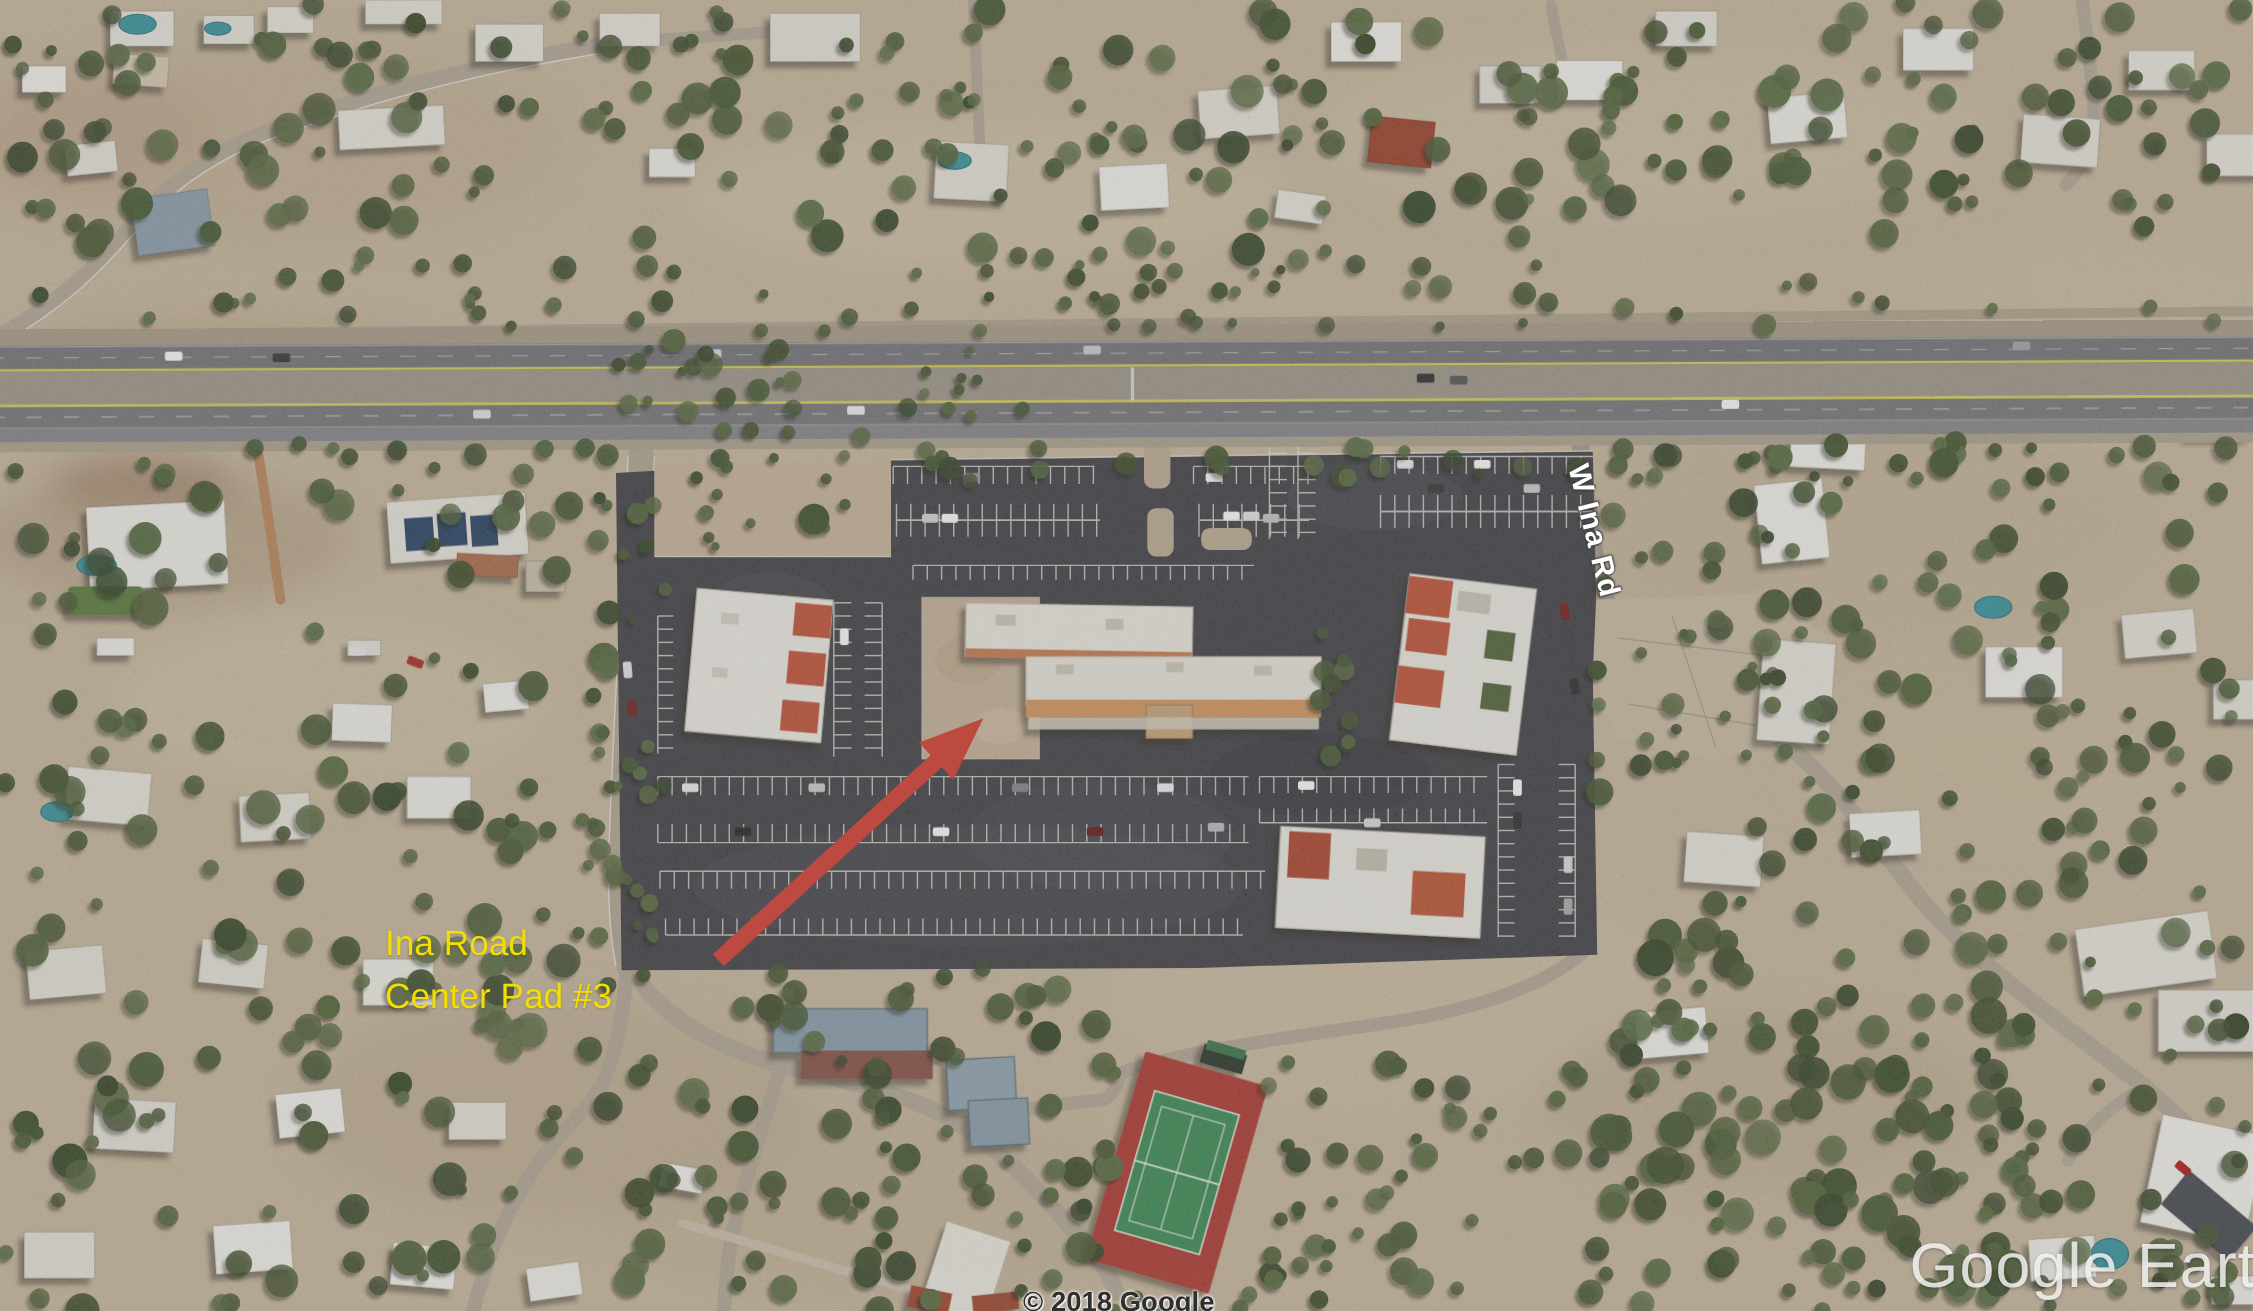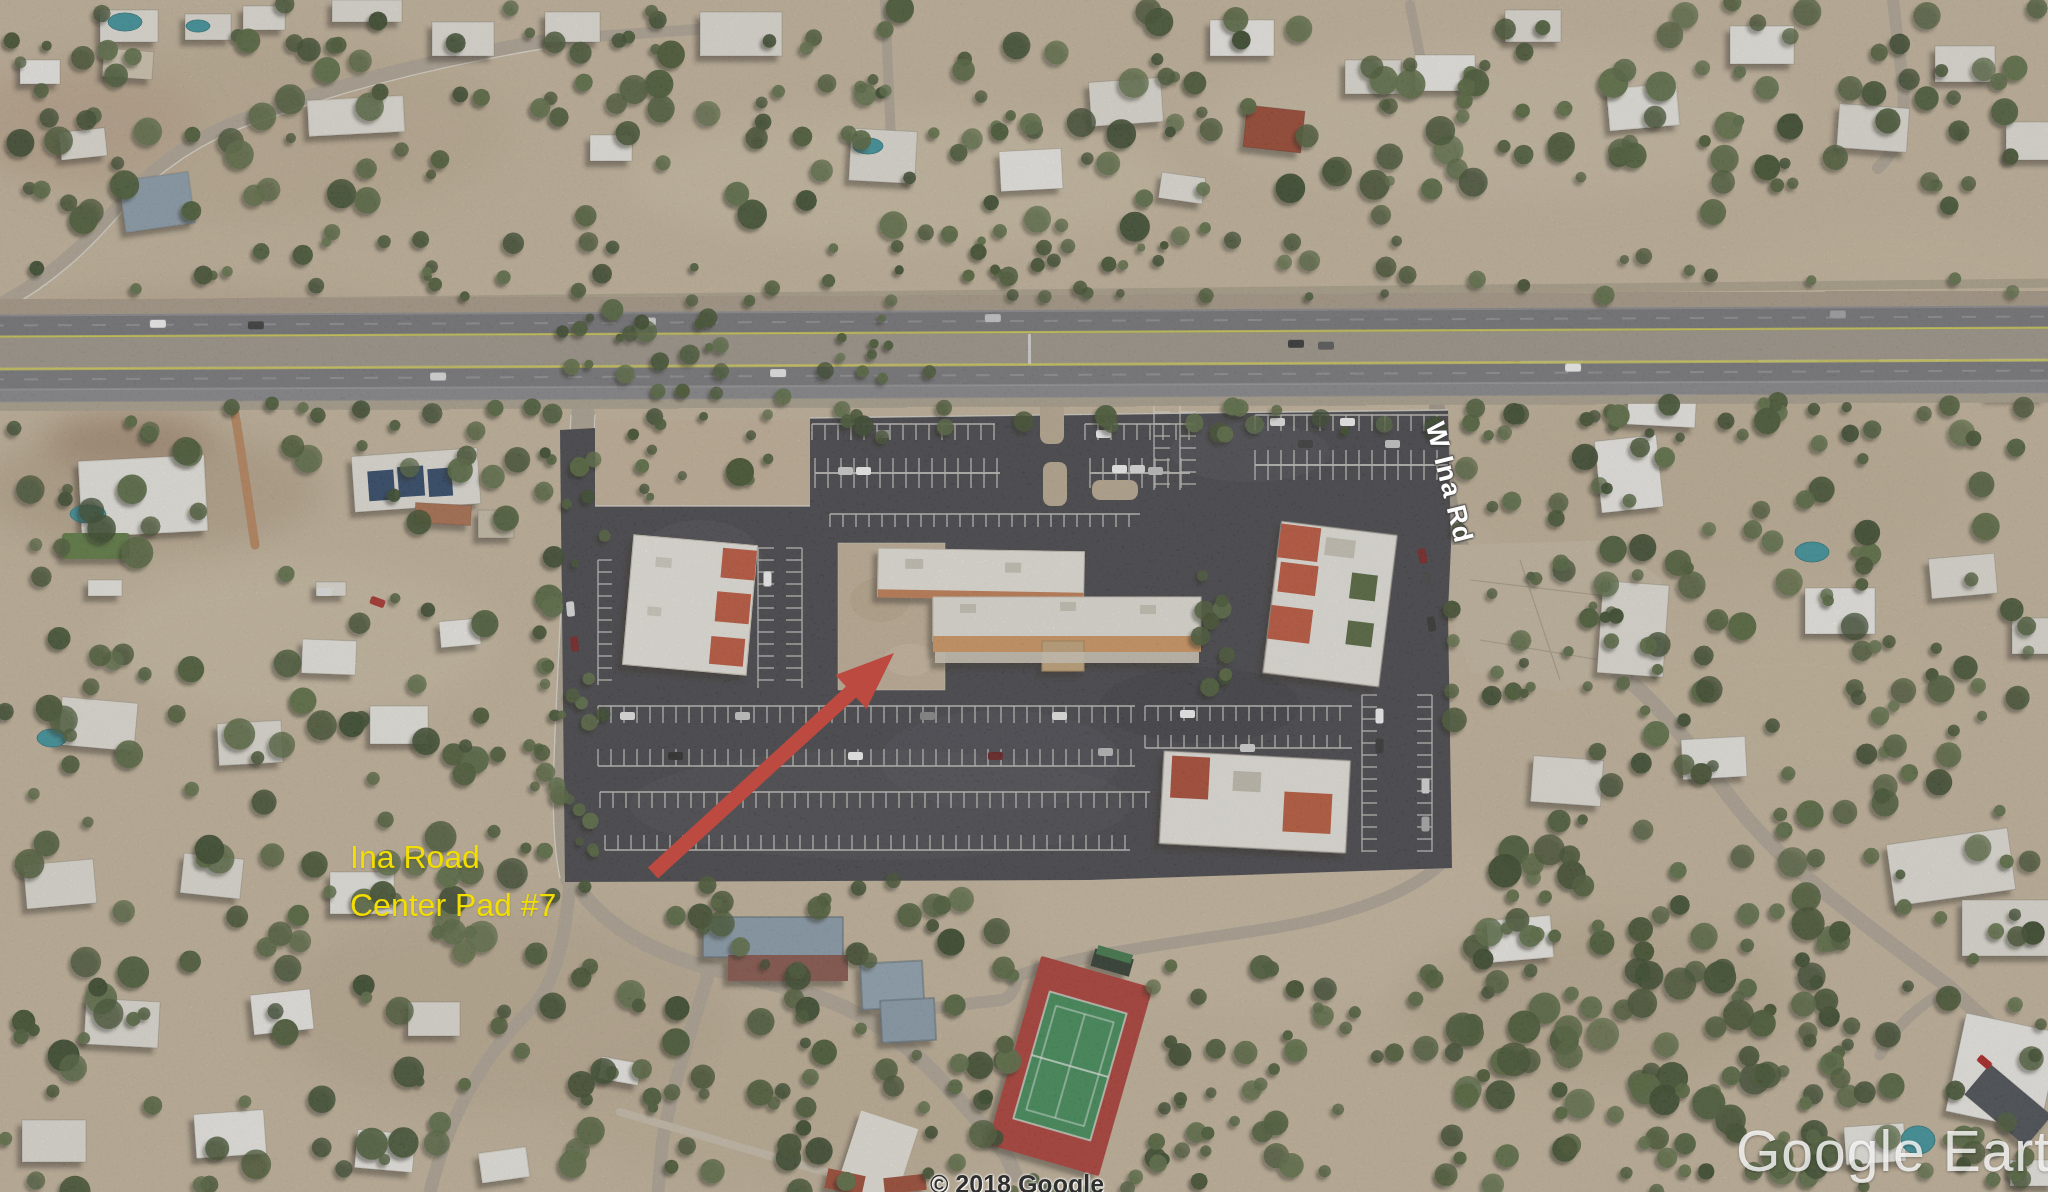--- a/index.html
+++ b/index.html
@@ -1829,21 +1829,21 @@
       </g>
 
   <rect x="0" y="0" width="2048" height="1192" filter="url(#grainD)" opacity="0.16"></rect>
   <rect x="0" y="0" width="2048" height="1192" filter="url(#grainL)" opacity="0.10"></rect>
 
   <polygon points="647.9,867.5 845.9,686.5 835.5,675 894,653 866.5,709 856.1,697.5 658.1,878.5" fill="#bc4a41"></polygon>
 </svg>
 
 <div id="site-label" class="overlay" style="color: rgb(242, 222, 0);">
   <div>Ina Road</div>
-  <div>Center Pad #7</div>
+  <div>Center Pad #3</div>
 </div>
 
 <div id="road-label" class="overlay">W Ina Rd</div>
 
 <div id="watermark" class="overlay">Google Earth</div>
 
 <div id="attribution" class="overlay">© 2018 Google</div>
 
 </div>
 

